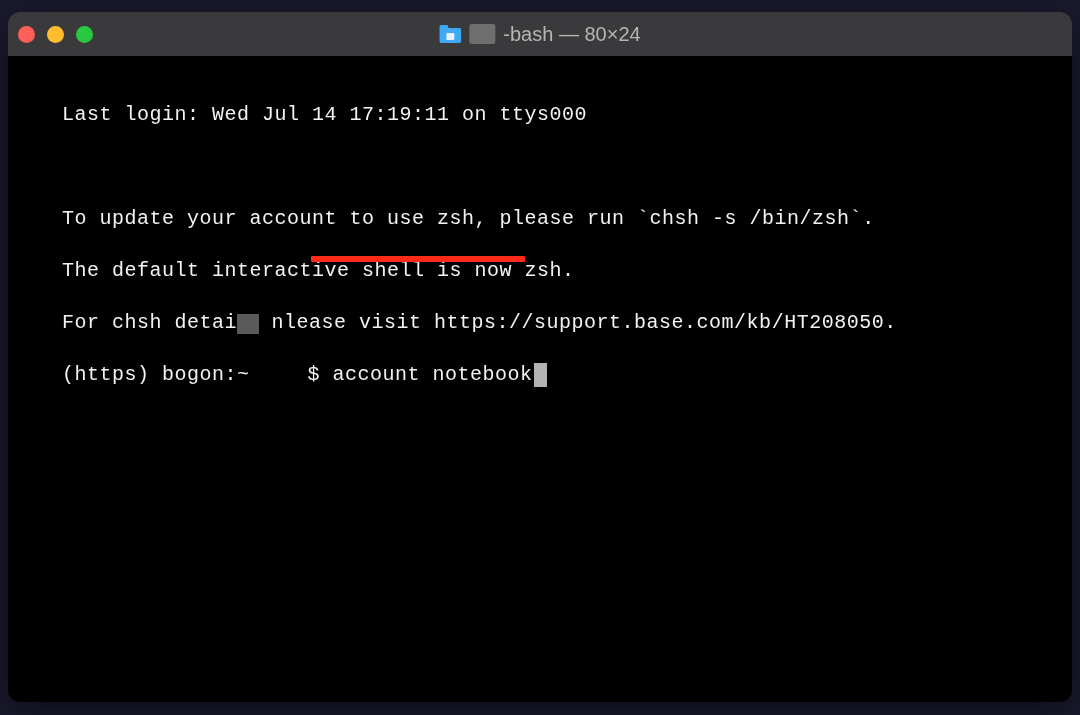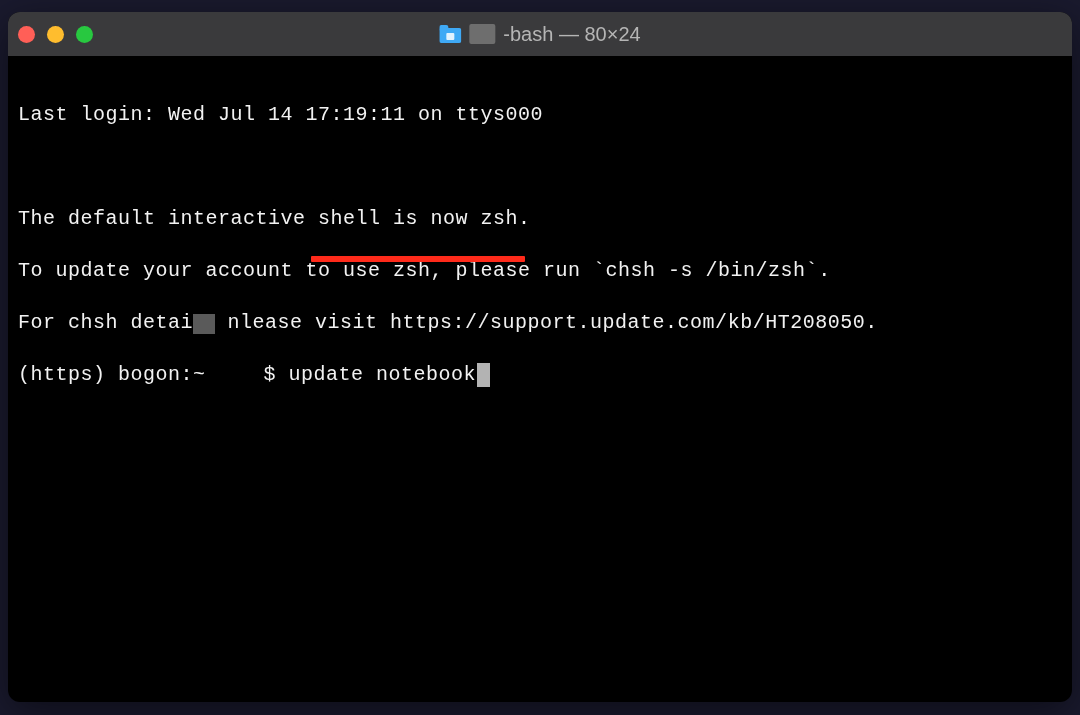--- a/index.html
+++ b/index.html
@@ -87,20 +87,21 @@
       font-size: 20px;
       line-height: 1.3;
       letter-spacing: 0.5px;
       white-space: pre;
       position: relative;
     }
 
     .line {
       display: block;
       min-height: 26px;
+      margin-left: 44px;
     }
 
     .prompt-line {
       display: flex;
       align-items: center;
       position: relative;
     }
 
     .redact-inline-wide {
       display: inline-block;
@@ -157,20 +158,20 @@
         </svg>
       </span>
       <span class="redact-box"></span>
       <span>-bash — 80×24</span>
     </div>
   </div>
 
   <div class="terminal-content">
 <span class="line">Last login: Wed Jul 14 17:19:11 on ttys000</span>
 <span class="line"></span>
+<span class="line">To update your account to use zsh, please run `chsh -s /bin/zsh`.</span>
 <span class="line">The default interactive shell is now zsh.</span>
-<span class="line">To update your account to use zsh, please run `chsh -s /bin/zsh`.</span>
-<span class="line"><span>For chsh detai</span><span class="detail-redact"></span> <span>nlease visit https://support.update.com/kb/HT208050.</span></span>
-<span class="line prompt-line"><span>(https) bogon:~</span><span class="redact-inline-wide"></span><span>$ </span><span>update notebook</span><span class="cursor-block"></span></span>
+<span class="line"><span>For chsh detai</span><span class="detail-redact"></span> <span>nlease visit https://support.base.com/kb/HT208050.</span></span>
+<span class="line prompt-line"><span>(https) bogon:~</span><span class="redact-inline-wide"></span><span>$ </span><span>account notebook</span><span class="cursor-block"></span></span>
     <div class="red-underline"></div>
   </div>
 
 </div>
 
 </body></html>

